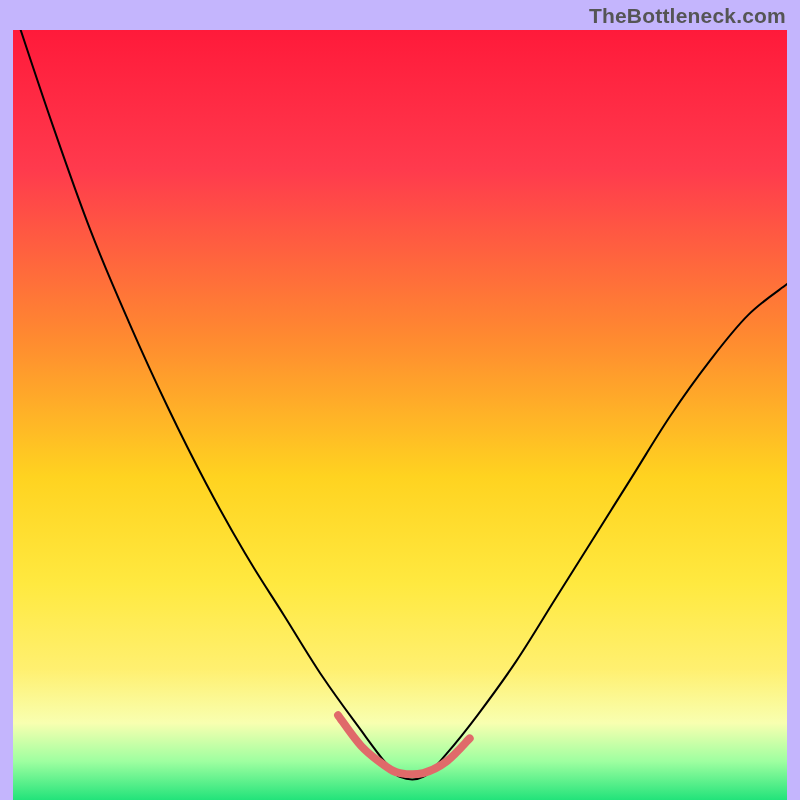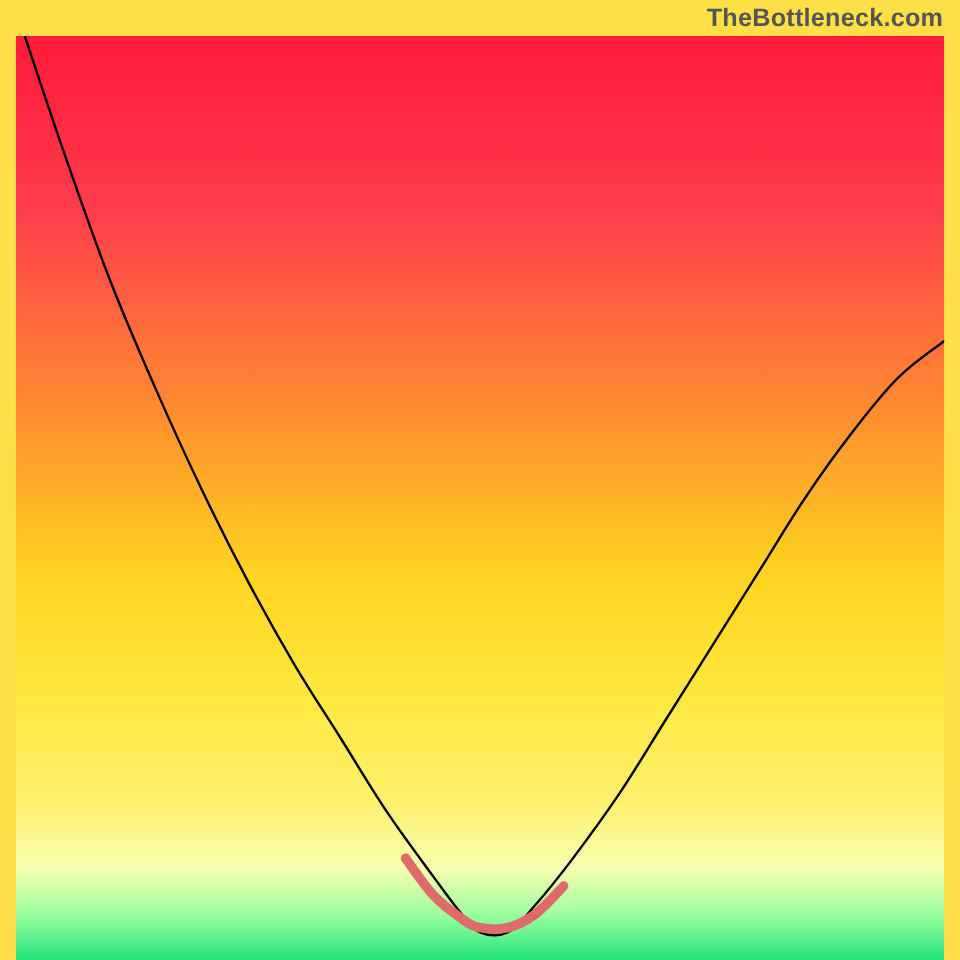--- a/index.html
+++ b/index.html
@@ -8,21 +8,21 @@
     width: 800px;
     height: 800px;
     background: #000;
     overflow: hidden;
     font-family: Arial, Helvetica, sans-serif;
   }
   .frame {
     position: absolute;
     left: 0; top: 0;
     width: 800px; height: 800px;
-    background: #fde047;
+    background: #c4b5fd;
   }
   .plot-wrap {
     position: absolute;
     left: 13px;
     top: 30px;
     width: 774px;
     height: 770px;
     overflow: hidden;
   }
   #plot {

